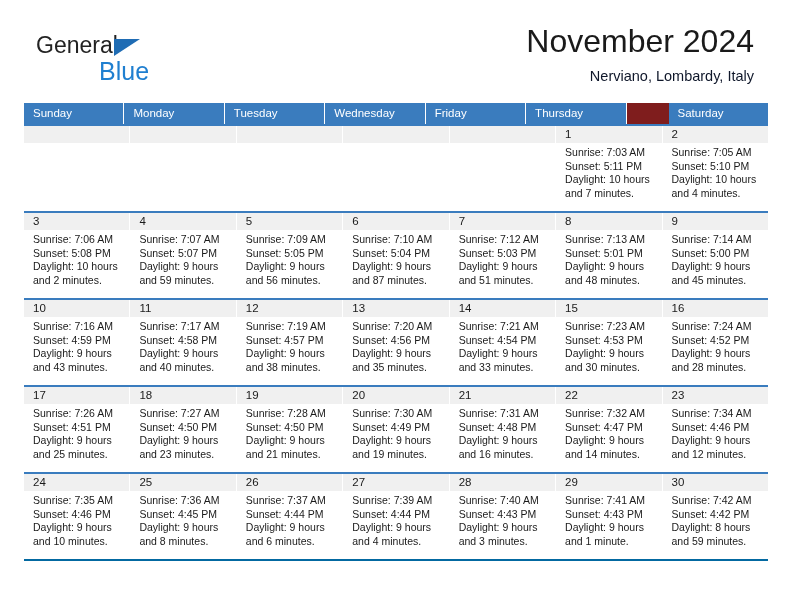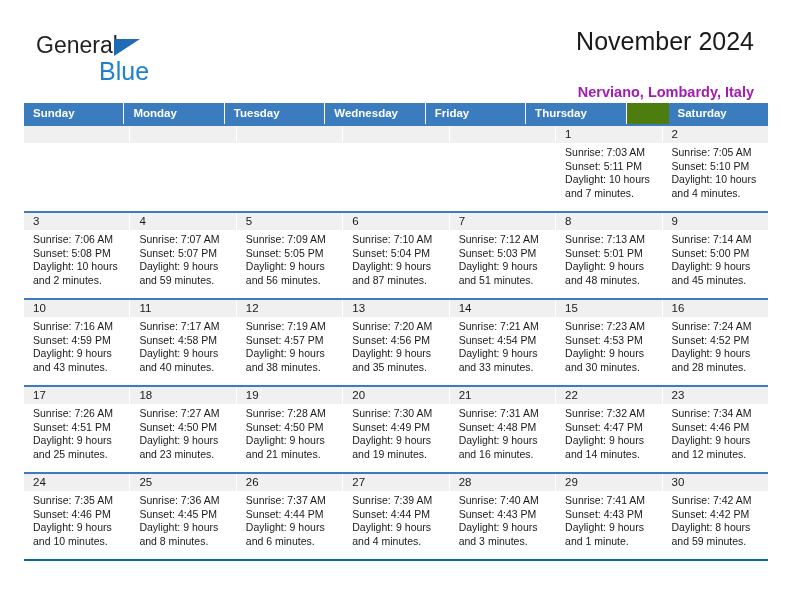--- a/index.html
+++ b/index.html
@@ -65,47 +65,46 @@
     font-weight: 400;
   }
   .title-block {
     position: absolute;
     right: 14px;
     top: 0px;
     text-align: right;
     width: 480px;
   }
   .cal-title {
-    font-size: 25px;
+    font-size: 32px;
     line-height: 34px;
     color: #1a1a1a;
     font-weight: 400;
     white-space: nowrap;
   }
   .cal-subtitle {
-    margin-top: 25px;
+    margin-top: 9px;
     font-size: 14.5px;
     line-height: 18px;
-    color: #a21caf;
-    font-weight: 700;
+    color: #0f172a;
+    font-weight: 400;
     white-space: nowrap;
   }
 
   
   .calendar {
     position: absolute;
     left: 24px;
     top: 103px;
     width: 744px;
   }
   .weekday-row {
     display: flex;
     width: 100%;
-    background: #4d7c0f;
-    font-weight: bold;
+    background: #7f1d1d;
   }
   .weekday {
     flex: 1 1 0;
     background: #3a7cbe;
     color: #ffffff;
     font-size: 11.5px;
     line-height: 21px;
     height: 21px;
     padding-left: 9px;
     box-sizing: border-box;

